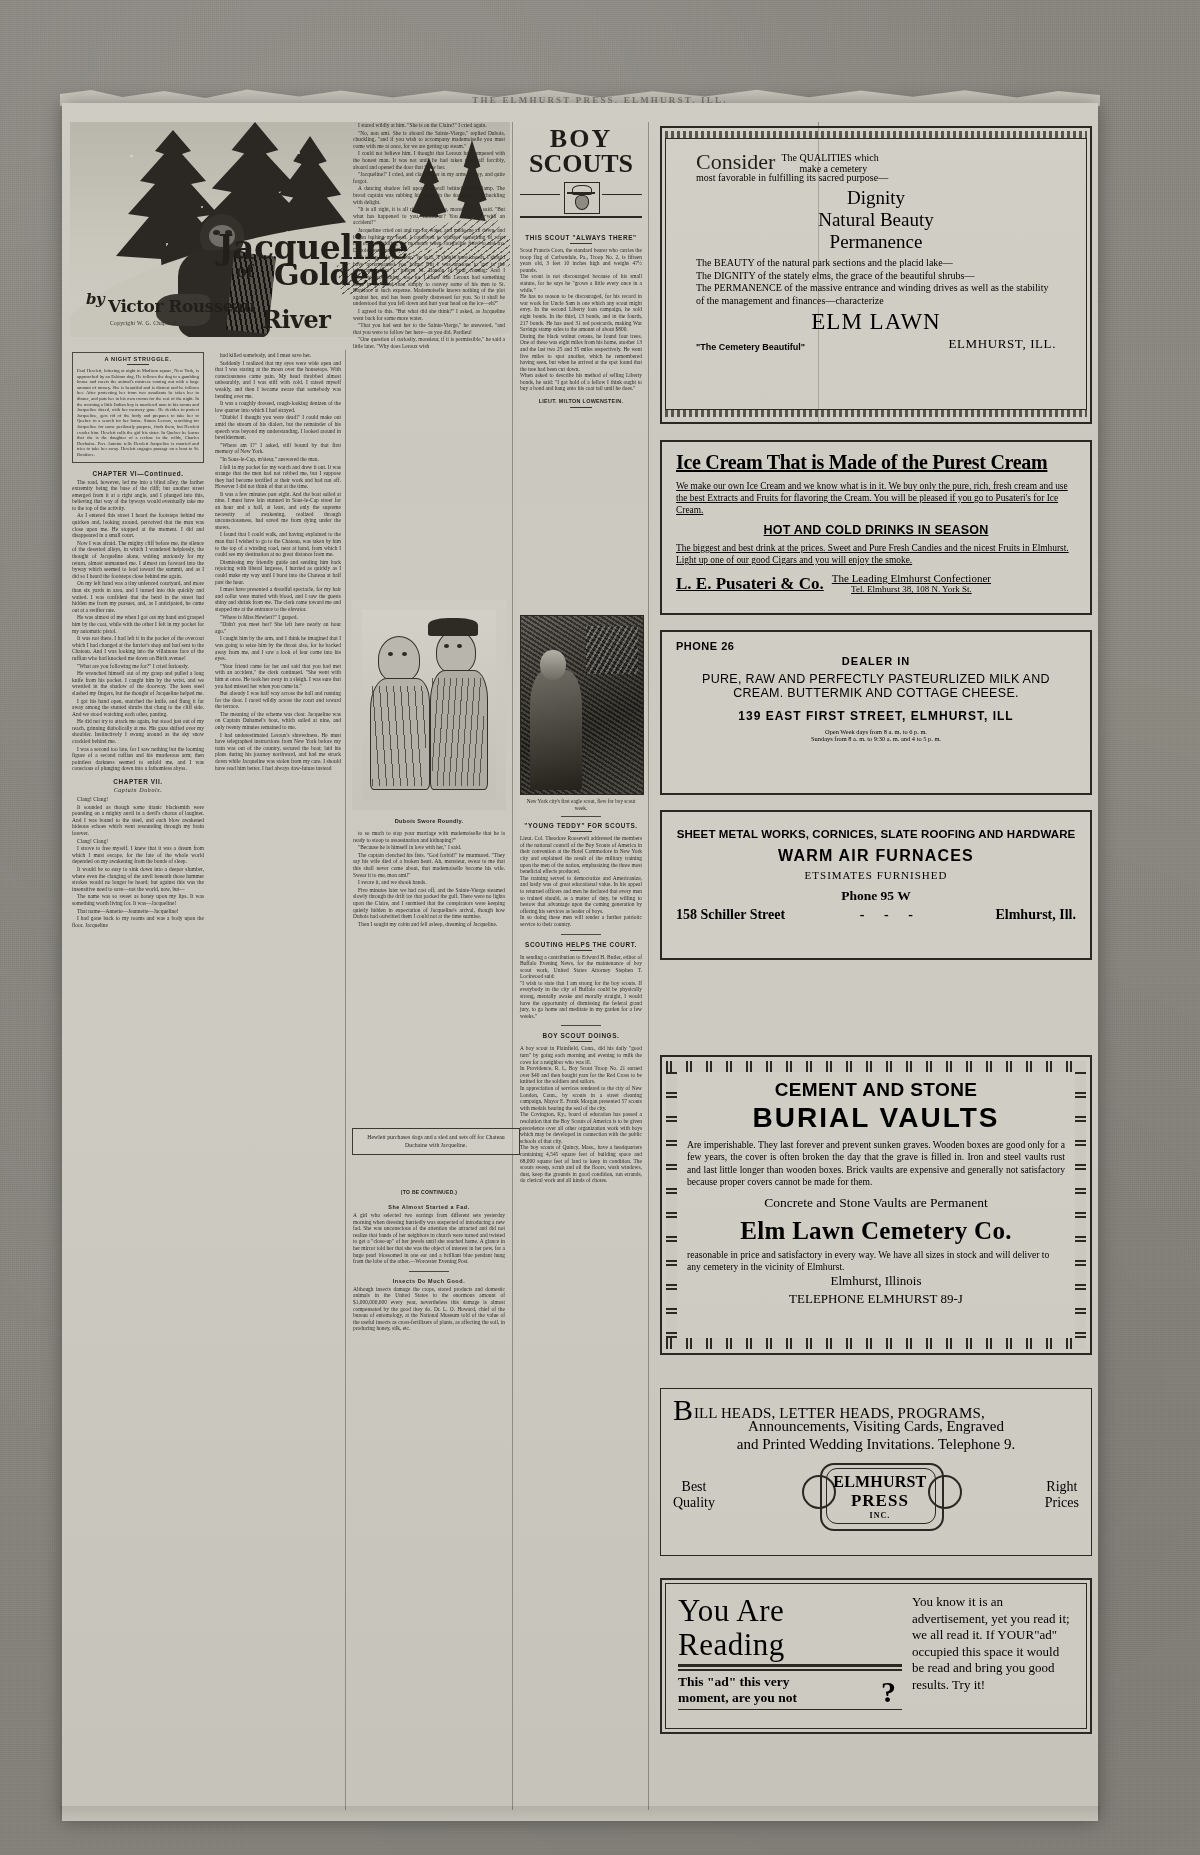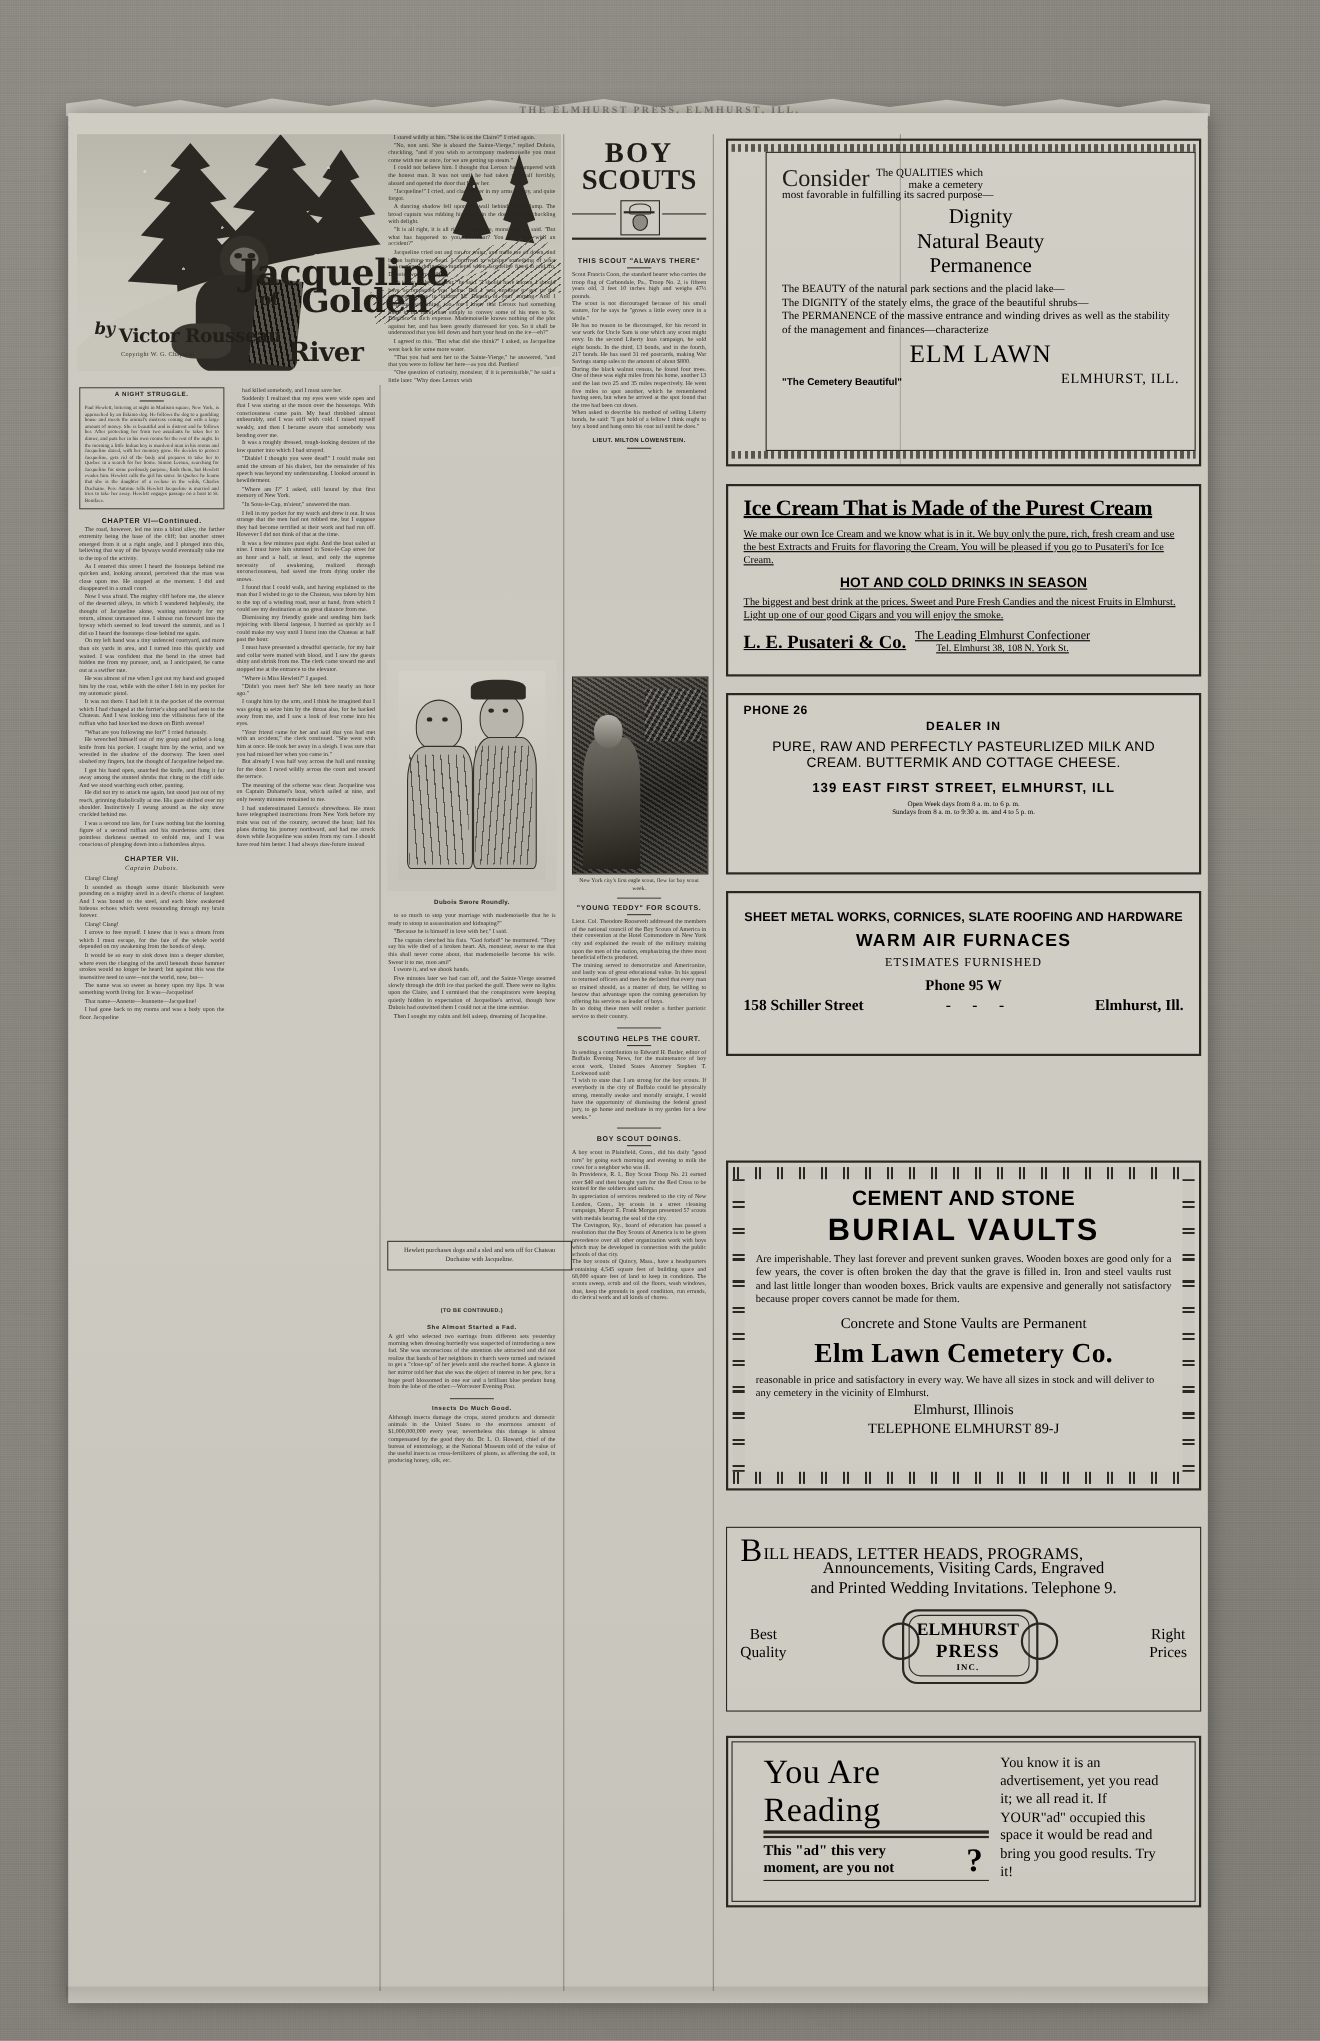--- a/index.html
+++ b/index.html
@@ -320,24 +320,24 @@
     <div class="body-txt" style="white-space:pre-line;">A boy scout in Plainfield, Conn., did his daily "good turn" by going each morning and evening to milk the cows for a neighbor who was ill.
 In Providence, R. I., Boy Scout Troop No. 21 earned over $40 and then bought yarn for the Red Cross to be knitted for the soldiers and sailors.
 In appreciation of services rendered to the city of New London, Conn., by scouts in a street cleaning campaign, Mayor E. Frank Morgan presented 57 scouts with medals bearing the seal of the city.
 The Covington, Ky., board of education has passed a resolution that the Boy Scouts of America is to be given precedence over all other organization work with boys which may be developed in connection with the public schools of that city.
 The boy scouts of Quincy, Mass., have a headquarters containing 4,545 square feet of building space and 68,000 square feet of land to keep in condition. The scouts sweep, scrub and oil the floors, wash windows, dust, keep the grounds in good condition, run errands, do clerical work and all kinds of chores.</div>
   </div>
 
   <div class="ad" style="left:660px;top:126px;width:432px;height:298px;">
     <div style="border:2px solid #2b2822;height:100%;box-sizing:border-box;padding:3px;">
       <div class="ad-orn"></div>
-      <div style="border:1.6px solid #2b2822;height:calc(100% - 16px);box-sizing:border-box;padding:10px 14px;position:relative;margin-left:31px;">
+      <div style="border:1.6px solid #2b2822;height:calc(100% - 16px);box-sizing:border-box;padding:10px 30px;position:relative;">
         <div style="display:flex;align-items:flex-start;gap:6px;">
           <div class="serif" style="font-size:22px;color:#201e19;white-space:nowrap;">Consider</div>
-          <div style="padding-top:3px;text-align:right;">
+          <div style="padding-top:3px;">
             <div class="serif" style="font-size:10px;">The QUALITIES which</div>
             <div class="serif" style="font-size:10px;padding-left:18px;">make a cemetery</div>
           </div>
         </div>
         <div class="serif" style="font-size:10px;margin-top:-3px;">most favorable in fulfilling its sacred purpose—</div>
         <div class="ctr serif" style="font-size:19px;margin-top:4px;">Dignity</div>
         <div class="ctr serif" style="font-size:19px;">Natural Beauty</div>
         <div class="ctr serif" style="font-size:19px;">Permanence</div>
         <div class="serif" style="font-size:10px;margin-top:4px;line-height:12.5px;">The BEAUTY of the natural park sections and the placid lake—</div>
         <div class="serif" style="font-size:10px;line-height:12.5px;">The DIGNITY of the stately elms, the grace of the beautiful shrubs—</div>
@@ -441,21 +441,21 @@
         <div style="text-align:center;">
           <div class="serif" style="font-size:14px;">Right</div>
           <div class="serif" style="font-size:14px;">Prices</div>
         </div>
       </div>
     </div>
   </div>
 
   <div class="ad" style="left:660px;top:1578px;width:432px;height:156px;">
     <div style="border:2px solid #2b2822;height:100%;box-sizing:border-box;padding:3px;">
-      <div style="border:1.4px solid #2b2822;height:100%;box-sizing:border-box;padding:10px 28px;display:flex;gap:10px;">
+      <div style="border:1.4px solid #2b2822;height:100%;box-sizing:border-box;padding:10px 12px;display:flex;gap:10px;">
         <div style="width:58%;">
           <div class="serif" style="font-size:31px;letter-spacing:.5px;line-height:34px;">You Are</div>
           <div class="serif" style="font-size:31px;letter-spacing:.5px;line-height:33px;">Reading</div>
           <div style="height:3px;background:#2b2822;margin-top:3px;"></div>
           <div style="height:1.5px;background:#2b2822;margin-top:2px;"></div>
           <div style="position:relative;">
             <div class="serif b" style="font-size:13.5px;margin-top:3px;">This "ad" this very</div>
             <div class="serif b" style="font-size:13.5px;">moment, are you not</div>
             <div class="serif b" style="position:absolute;right:6px;top:1px;font-size:30px;">?</div>
           </div>

